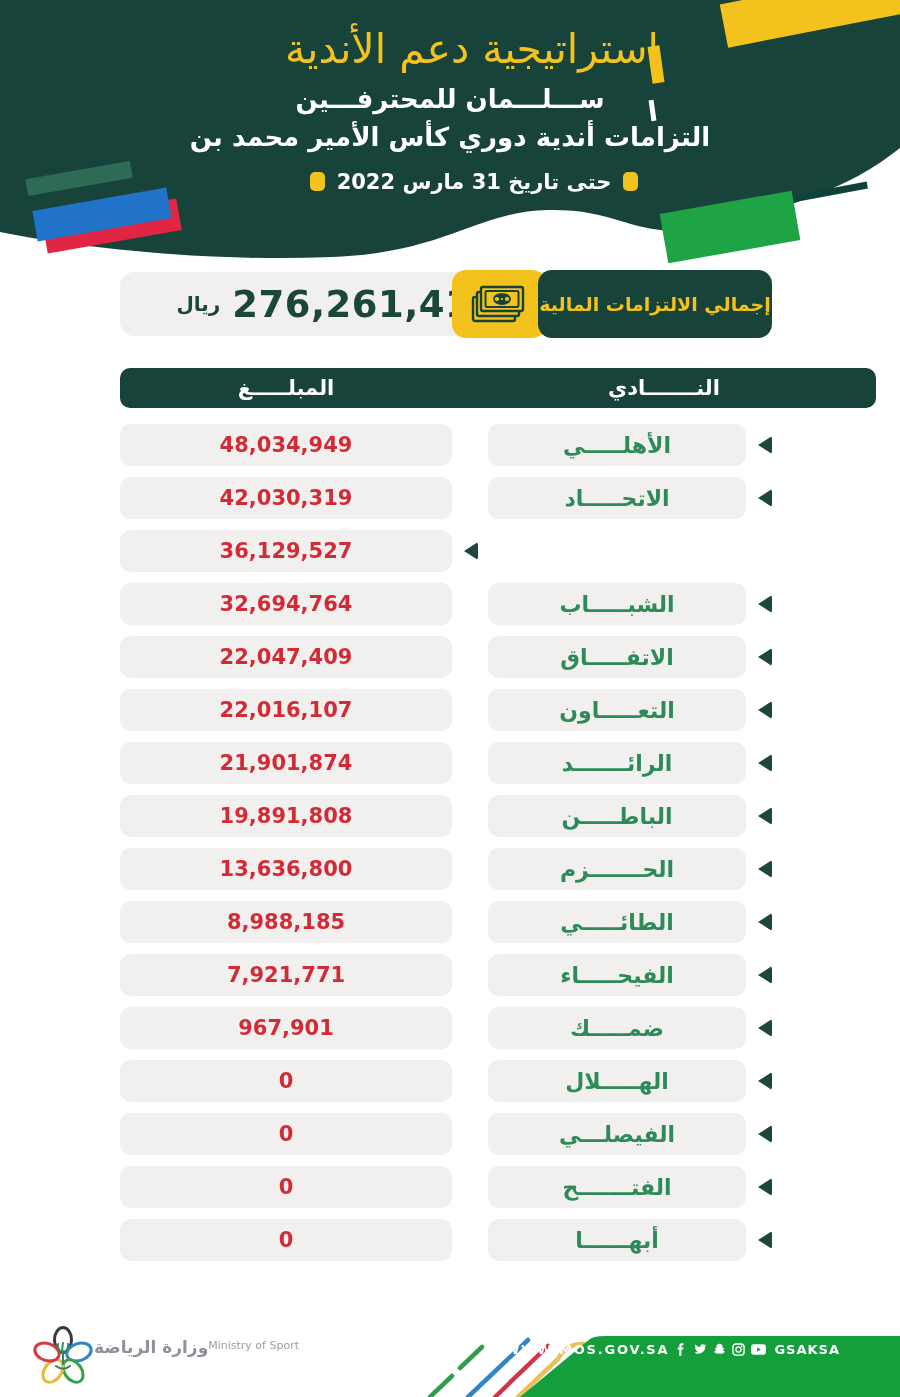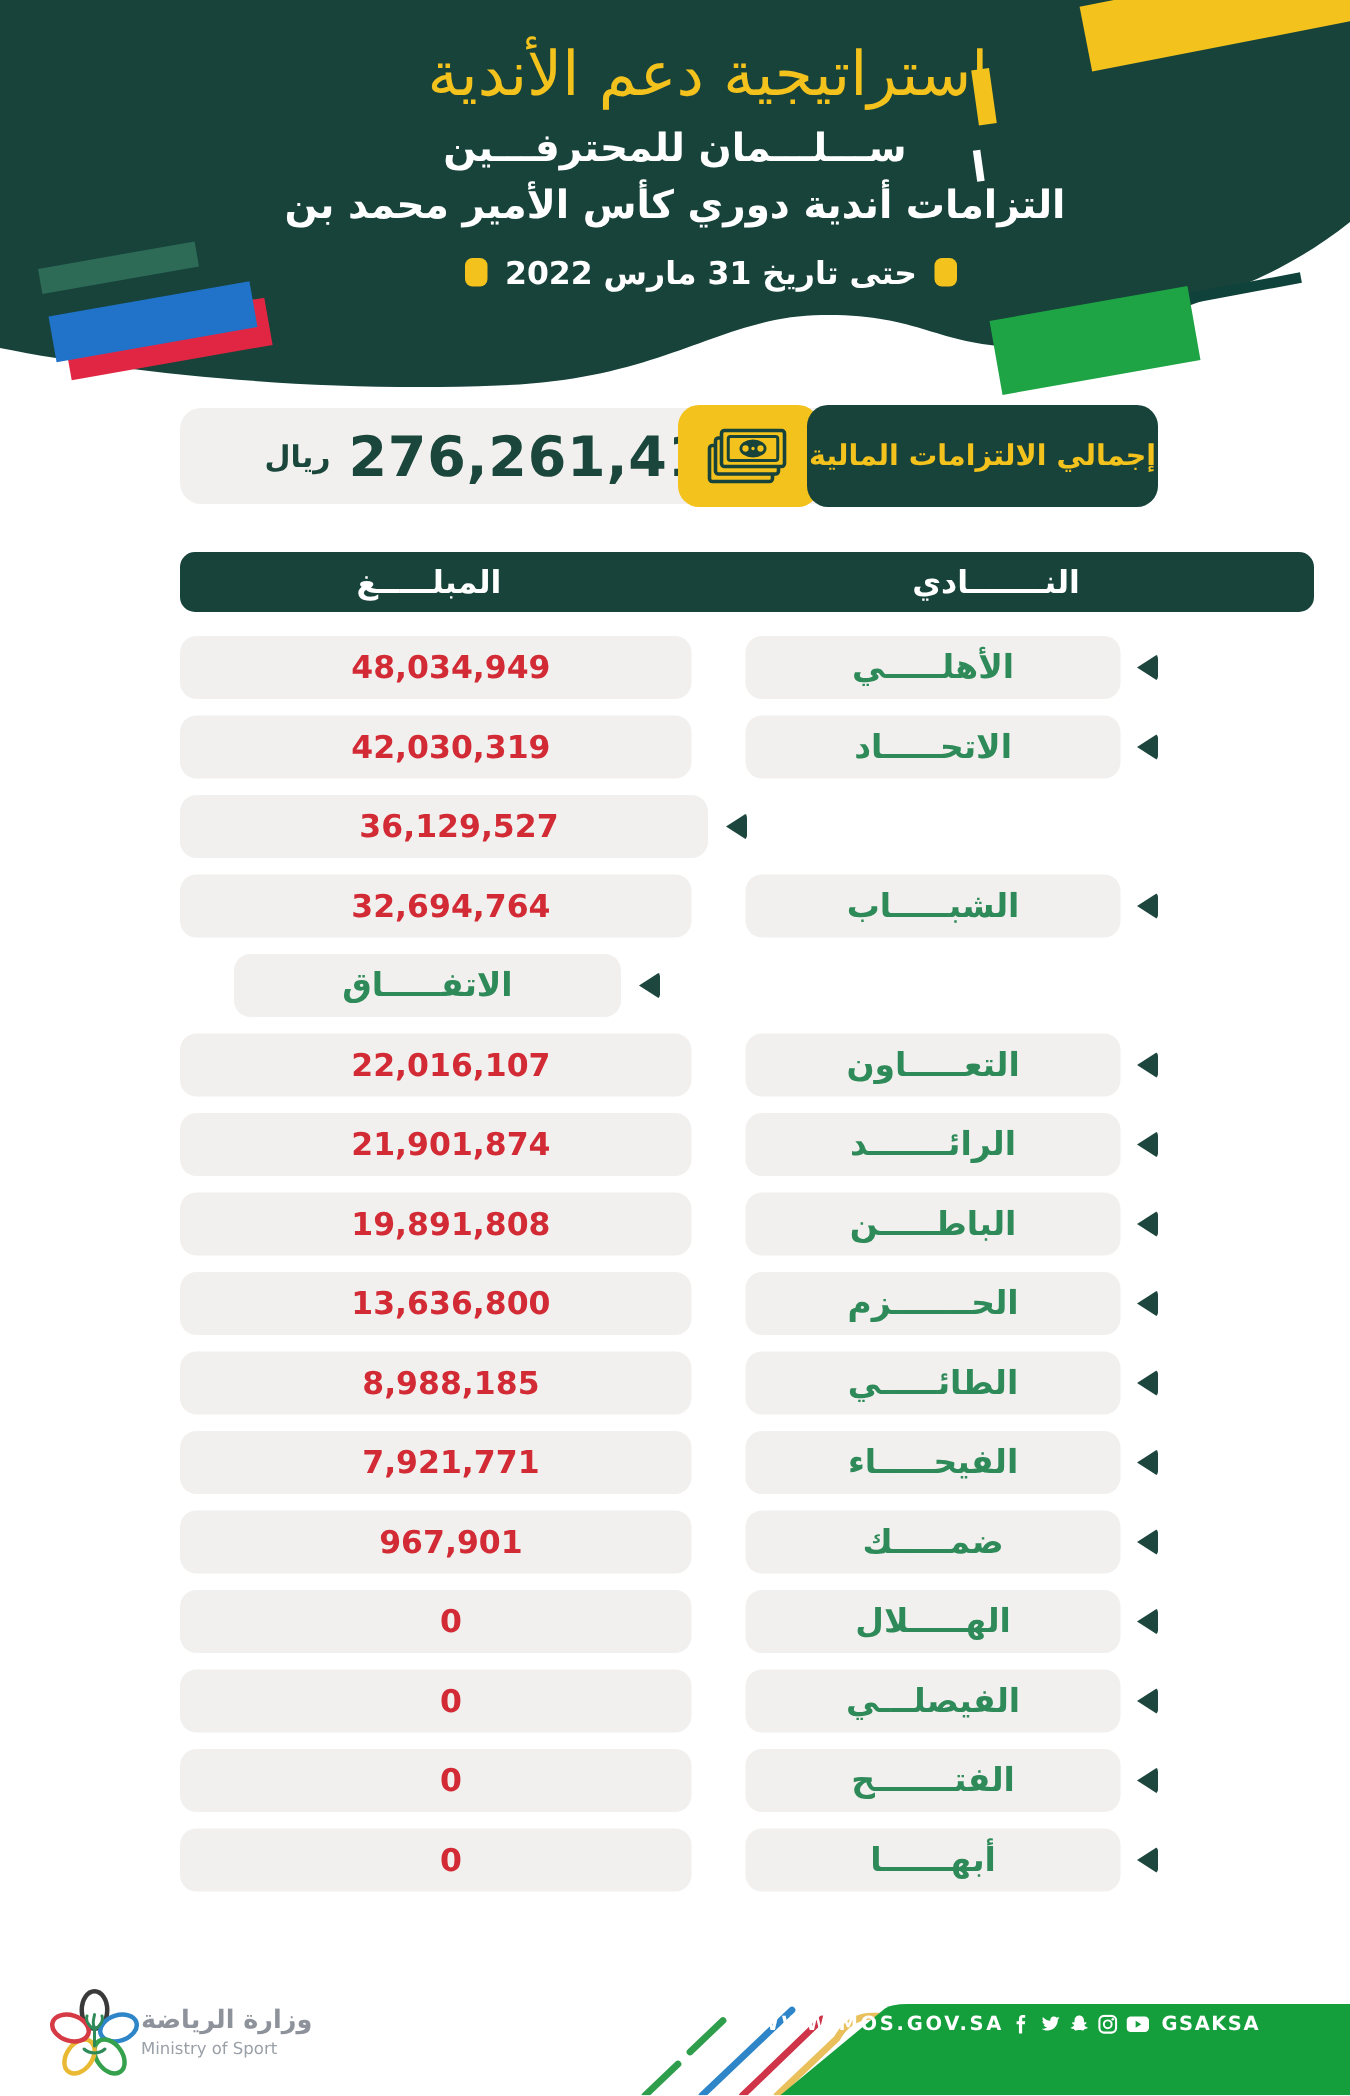--- a/index.html
+++ b/index.html
@@ -37,28 +37,28 @@
     display:flex;align-items:center;justify-content:center;z-index:4;direction:rtl;
     color:var(--accent_yellow,#f4c21d);font-size:19px;font-weight:700;}
   
   .thead{left:120px;top:368px;width:756px;height:40px;border-radius:10px;background:var(--header_green,#17433a);
     display:flex;align-items:center;color:#fff;font-weight:700;font-size:21px;direction:ltr;z-index:2;}
   .th-amount{width:332px;text-align:center;direction:rtl;}
   .th-club{flex:1;text-align:center;direction:rtl;}
   .rows{left:120px;top:424px;width:652px;display:flex;flex-direction:column;gap:11px;z-index:2;}
   .row{display:flex;height:42px;}
   .cell{border-radius:11px;background:var(--row_gray,#f1f0ee);display:flex;align-items:center;justify-content:center;}
-  .cell.amount{width:332px;color:var(--amount_red,#d22b35);font-size:21px;font-weight:700;padding-left:20px;}
+  .cell.amount{width:332px;color:var(--amount_red,#d22b35);font-size:21px;font-weight:700;}
   .cell.club{width:258px;margin-left:36px;color:var(--club_green,#2e8a58);font-size:22px;font-weight:700;direction:rtl;}
   .arrow-ico{width:26px;display:flex;align-items:center;justify-content:flex-end;}
   .arrow-ico::after{content:"";width:0;height:0;border-top:9px solid transparent;border-bottom:9px solid transparent;
     border-right:14px solid #1d473e;border-radius:3px;}
   
   .logo-svg{left:32px;top:1326px;z-index:2;}
-  .logo-text{left:94px;top:1337px;z-index:2;display:flex;flex-direction:column;}
+  .logo-text{left:94px;top:1337px;z-index:2;display:flex;flex-direction:row;}
   .logo-ar{direction:rtl;font-size:17px;font-weight:700;color:#8d929b;line-height:1.2;}
   .logo-en{font-size:11px;color:#9aa0a8;margin-top:2px;}
   .footer-art{left:400px;top:1326px;z-index:1;}
   .banner-content{right:60px;top:1342px;z-index:3;display:flex;flex-direction:row;gap:5px;align-items:flex-end;color:#fff;}
   .b-row{display:flex;align-items:center;gap:6px;}
   .b-web{font-size:13px;font-weight:700;letter-spacing:1.8px;}
   .b-handle{font-size:13px;font-weight:700;letter-spacing:1px;margin-left:2px;}
   .si{display:flex;align-items:center;}
 </style>
 </head>
@@ -130,20 +130,21 @@
     <div class="row">
         <div class="cell amount">36,129,527</div>
         <div class="arrow-ico"></div>
       </div>
     <div class="row">
         <div class="cell amount">32,694,764</div>
         <div class="cell club">الشبـــــاب</div>
         <div class="arrow-ico"></div>
       </div>
     <div class="row">
+        <div class="cell amount">22,047,409</div>
         <div class="cell club">الاتفـــــاق</div>
         <div class="arrow-ico"></div>
       </div>
     <div class="row">
         <div class="cell amount">22,016,107</div>
         <div class="cell club">التعـــــاون</div>
         <div class="arrow-ico"></div>
       </div>
     <div class="row">
         <div class="cell amount">21,901,874</div>

